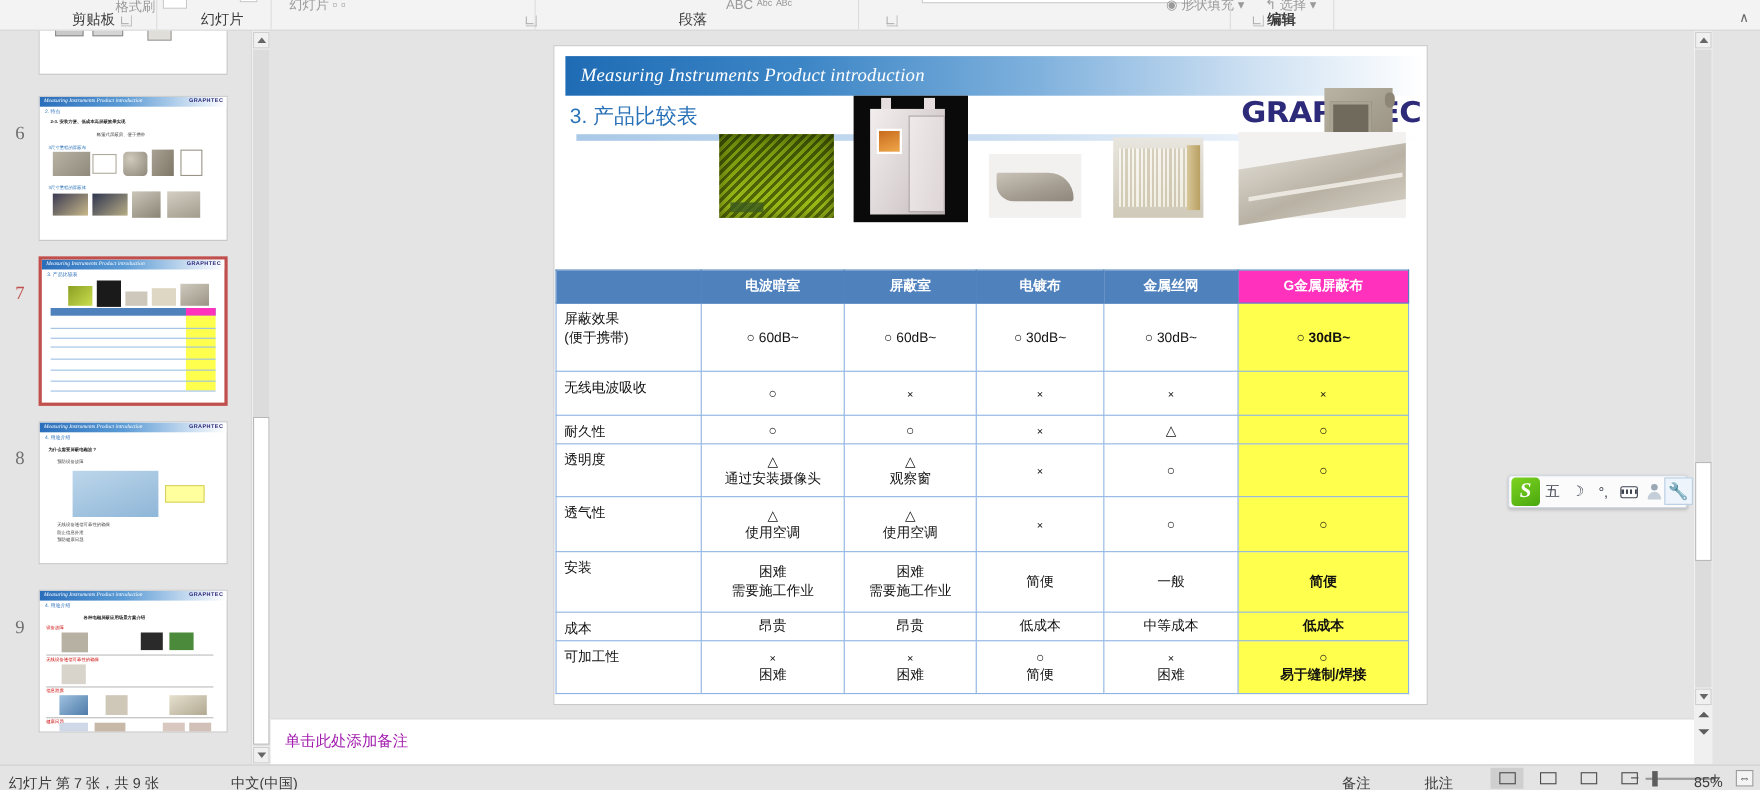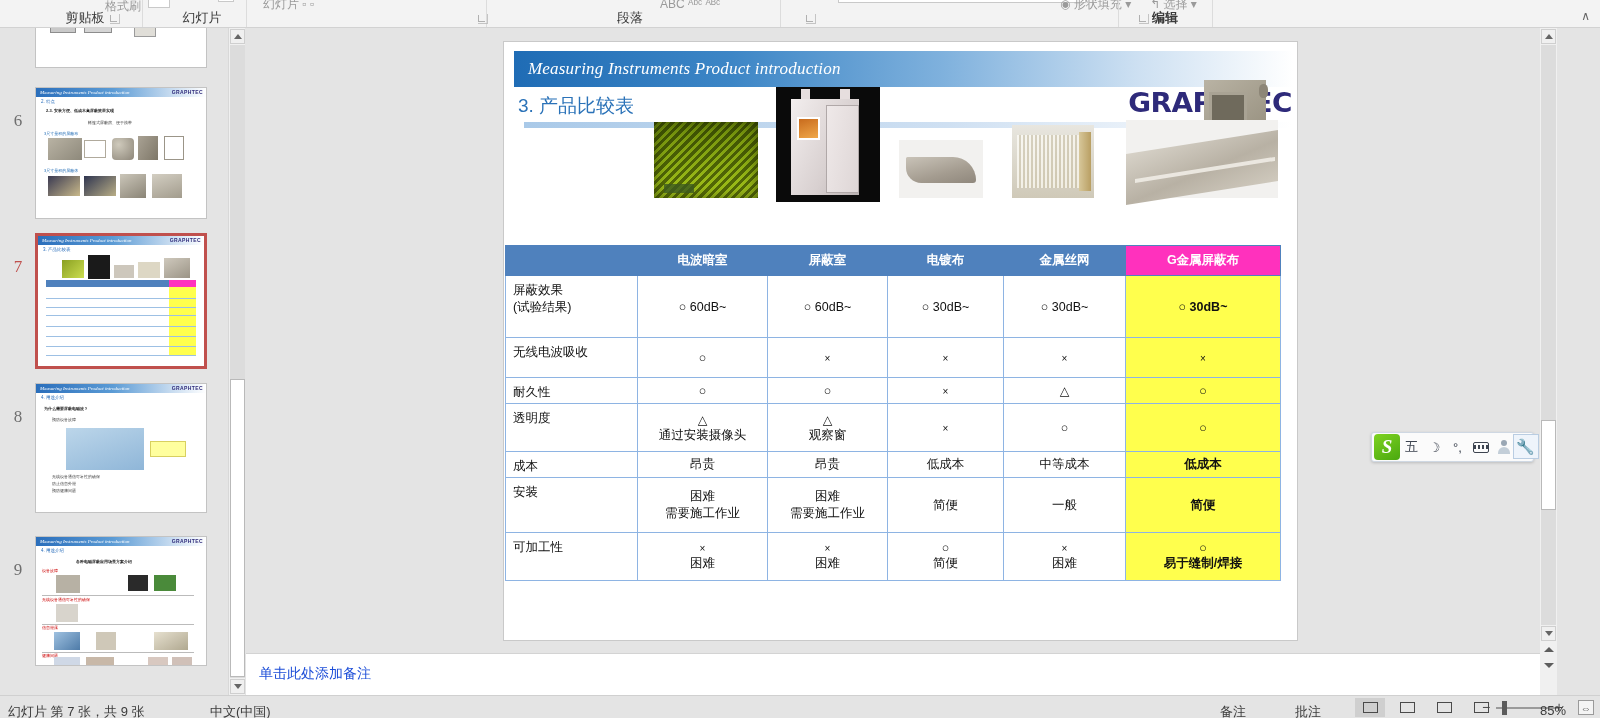--- a/index.html
+++ b/index.html
@@ -241,21 +241,21 @@
   .sub{ display:block; font-size:12.5px; }
   .mark{ font-size:12.5px; }
   .xm{ font-size:10px; }
 
   
   #notes{
     position:absolute; left:246px; top:653px; width:1294px; height:42px;
     background:#ffffff; border-top:1px solid #d3d3d3;
   }
   #notes-text{
-    position:absolute; left:13px; top:11px; font-size:14px; color:#1d4ed8;
+    position:absolute; left:13px; top:11px; font-size:14px; color:#a21caf;
   }
 
   
   #main-scroll{
     position:absolute; left:1540px; top:28px; width:17px; height:667px;
     background:#f0f0f0;
   }
   .mini-split{
     position:absolute; left:1541px; width:15px; height:11px;
     display:flex; align-items:center; justify-content:center;
@@ -543,21 +543,21 @@
           <th class="corner"></th>
           <th>电波暗室</th>
           <th>屏蔽室</th>
           <th>电镀布</th>
           <th>金属丝网</th>
           <th class="hl">G金属屏蔽布</th>
         </tr>
       </thead>
       <tbody id="cmp-body">
           <tr style="height: 62px;">
-            <td class="rowhdr">屏蔽效果<span class="sub">(试验结果)</span></td>
+            <td class="rowhdr">屏蔽效果<span class="sub">(便于携带)</span></td>
             <td class="c"><span class="mark">○</span> 60dB~</td>
             <td class="c"><span class="mark">○</span> 60dB~</td>
             <td class="c"><span class="mark">○</span> 30dB~</td>
             <td class="c"><span class="mark">○</span> 30dB~</td>
             <td class="yel b"><span class="mark">○</span> 30dB~</td>
           </tr>
           <tr style="height: 40px;">
             <td class="rowhdr">无线电波吸收</td>
             <td class="c"><span class="mark">○</span></td>
             <td class="c"><span class="mark xm">×</span></td>
@@ -574,36 +574,44 @@
             <td class="yel"><span class="mark">○</span></td>
           </tr>
           <tr style="height: 48px;">
             <td class="rowhdr">透明度</td>
             <td class="c"><span class="mark">△</span><span class="sub">通过安装摄像头</span></td>
             <td class="c"><span class="mark">△</span><span class="sub">观察窗</span></td>
             <td class="c"><span class="mark xm">×</span></td>
             <td class="c"><span class="mark">○</span></td>
             <td class="yel"><span class="mark">○</span></td>
           </tr>
+          <tr style="height: 50px;">
+            <td class="rowhdr">透气性</td>
+            <td class="c"><span class="mark">△</span><span class="sub">使用空调</span></td>
+            <td class="c"><span class="mark">△</span><span class="sub">使用空调</span></td>
+            <td class="c"><span class="mark xm">×</span></td>
+            <td class="c"><span class="mark">○</span></td>
+            <td class="yel"><span class="mark">○</span></td>
+          </tr>
+          <tr style="height: 55px;">
+            <td class="rowhdr">安装</td>
+            <td class="c"><span class="mark">困难</span><span class="sub">需要施工作业</span></td>
+            <td class="c"><span class="mark">困难</span><span class="sub">需要施工作业</span></td>
+            <td class="c"><span class="mark">简便</span></td>
+            <td class="c"><span class="mark">一般</span></td>
+            <td class="yel b"><span class="mark">简便</span></td>
+          </tr>
           <tr style="height: 25px;">
             <td class="rowhdr">成本</td>
             <td class="c"><span class="mark">昂贵</span></td>
             <td class="c"><span class="mark">昂贵</span></td>
             <td class="c"><span class="mark">低成本</span></td>
             <td class="c"><span class="mark">中等成本</span></td>
             <td class="yel b"><span class="mark">低成本</span></td>
           </tr>
-          <tr style="height: 55px;">
-            <td class="rowhdr">安装</td>
-            <td class="c"><span class="mark">困难</span><span class="sub">需要施工作业</span></td>
-            <td class="c"><span class="mark">困难</span><span class="sub">需要施工作业</span></td>
-            <td class="c"><span class="mark">简便</span></td>
-            <td class="c"><span class="mark">一般</span></td>
-            <td class="yel b"><span class="mark">简便</span></td>
-          </tr>
           <tr style="height: 48px;">
             <td class="rowhdr">可加工性</td>
             <td class="c"><span class="mark xm">×</span><span class="sub">困难</span></td>
             <td class="c"><span class="mark xm">×</span><span class="sub">困难</span></td>
             <td class="c"><span class="mark">○</span><span class="sub">简便</span></td>
             <td class="c"><span class="mark xm">×</span><span class="sub">困难</span></td>
             <td class="yel b"><span class="mark">○</span><span class="sub">易于缝制/焊接</span></td>
           </tr>
         </tbody>
     </table>

